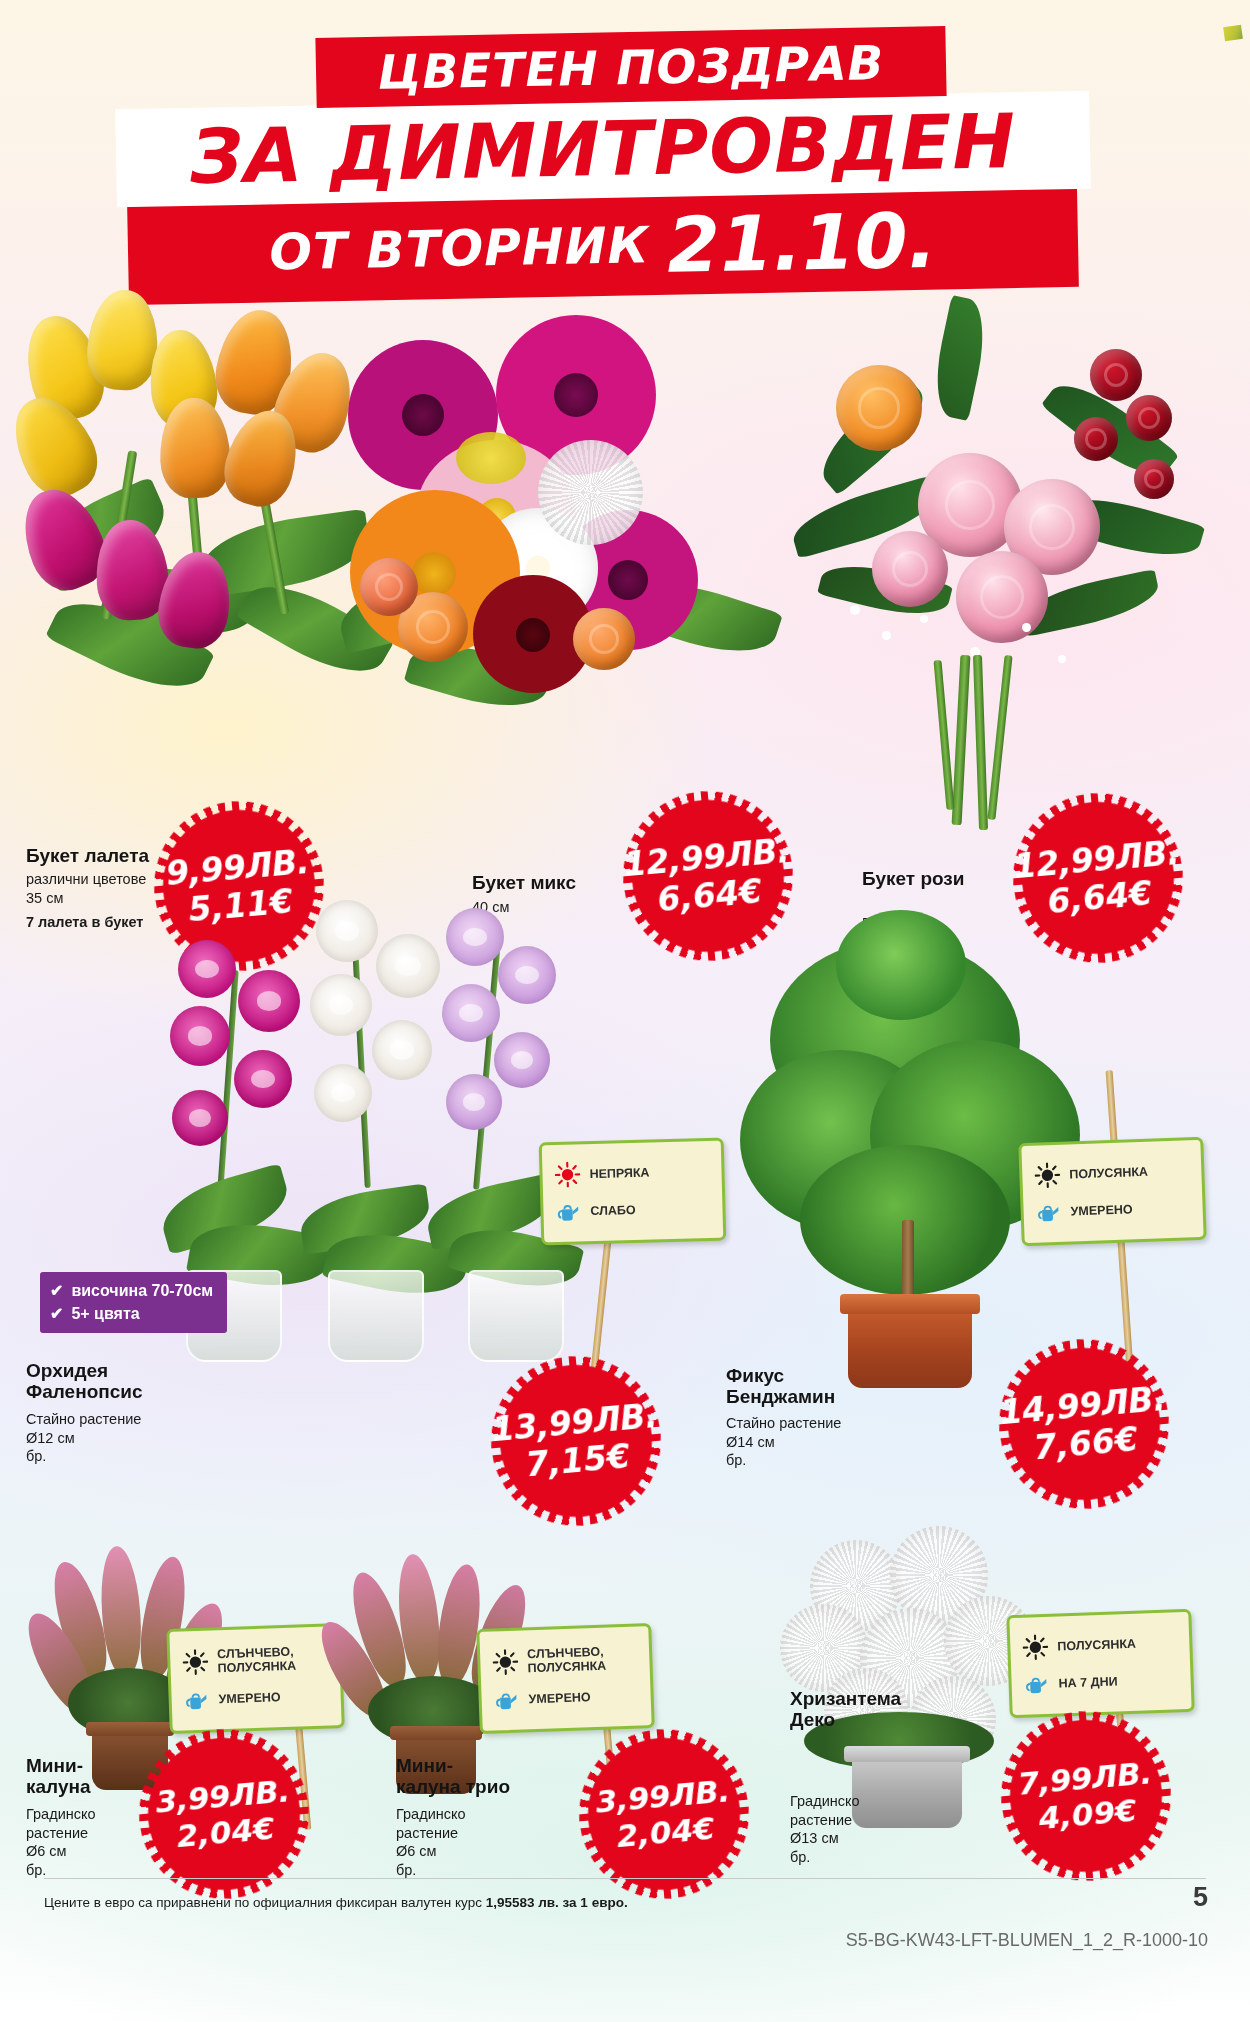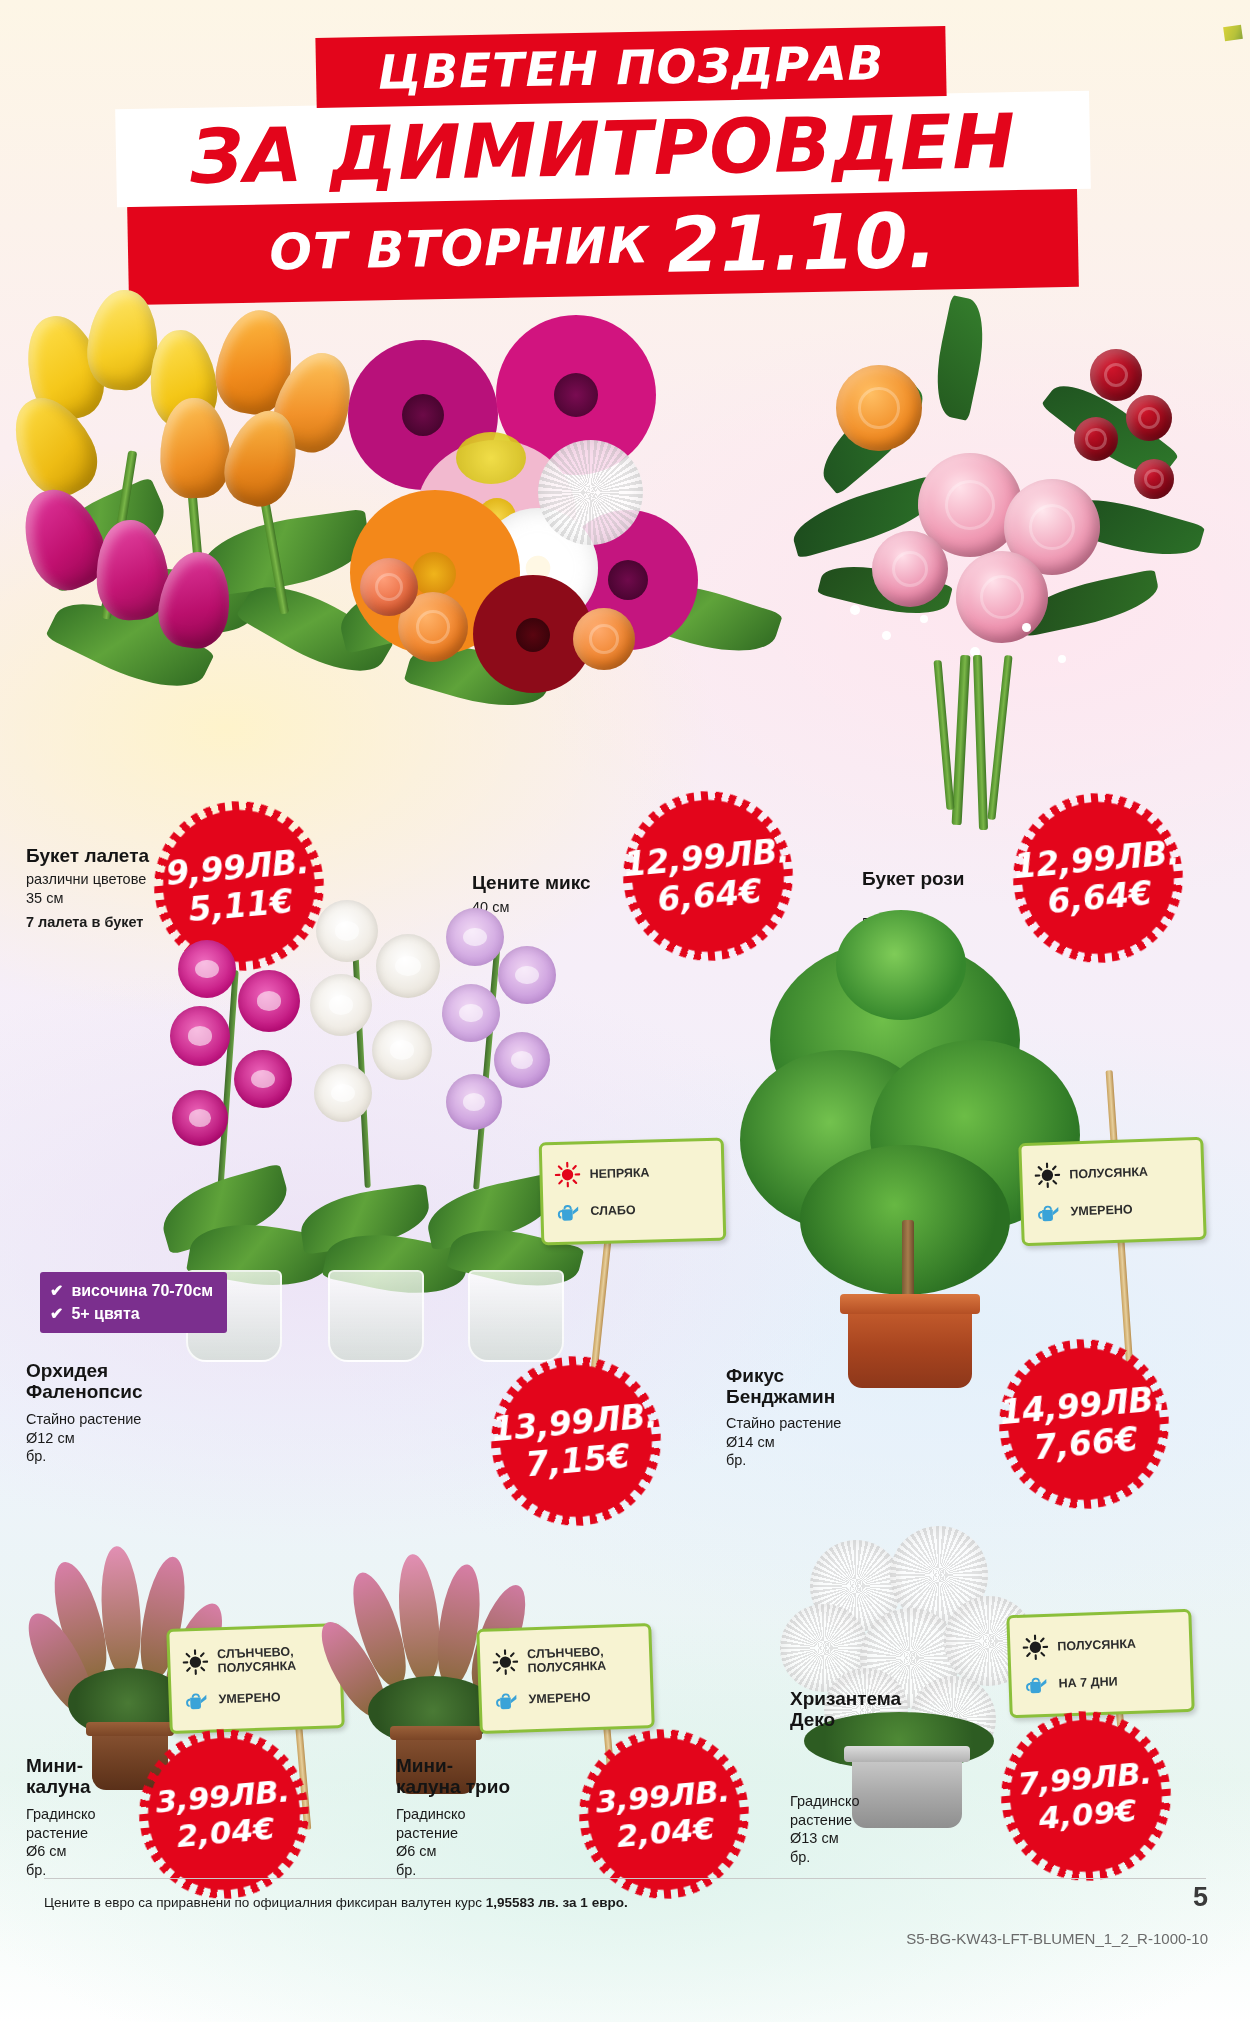--- a/index.html
+++ b/index.html
@@ -225,21 +225,21 @@
   .page-num {
     position: absolute;
     right: 42px; top: 1882px;
     font-size: 27px;
     font-weight: bold;
     color: #3a3a3a;
   }
   .page-code {
     position: absolute;
     right: 42px; top: 1930px;
-    font-size: 15px;
+    font-size: 18px;
     color: #6a6a6a;
   }
 
   
   .art { position: absolute; }
   .petal, .leaf, .blob { position: absolute; }
 
   .stem {
     position: absolute;
     background: linear-gradient(90deg,#4e8b2a,#7ab648,#3f7524);
@@ -433,21 +433,21 @@
 
   <div class="prod-title" style="left:26px; top:845px;">Букет лалета</div>
   <div class="prod-desc" style="left:26px; top:870px;">различни цветове
 35 см</div>
   <div class="prod-desc" style="left:26px; top:913px; font-weight:bold;">7 лалета в букет</div>
   <div class="price" style="left:163px; top:810px;">
     <span class="lv">9,99ЛВ.</span>
     <span class="eur">5,11€</span>
   </div>
 
-  <div class="prod-title" style="left:472px; top:872px;">Цените микс</div>
+  <div class="prod-title" style="left:472px; top:872px;">Букет микс</div>
   <div class="prod-desc" style="left:472px; top:898px;">40 см
 бр.</div>
   <div class="price" style="left:632px; top:800px;">
     <span class="lv">12,99ЛВ.</span>
     <span class="eur">6,64€</span>
   </div>
 
   <div class="prod-title" style="left:862px; top:868px;">Букет рози</div>
   <div class="prod-desc" style="left:862px; top:914px;">50 см</div>
   <div class="price" style="left:1022px; top:802px;">

